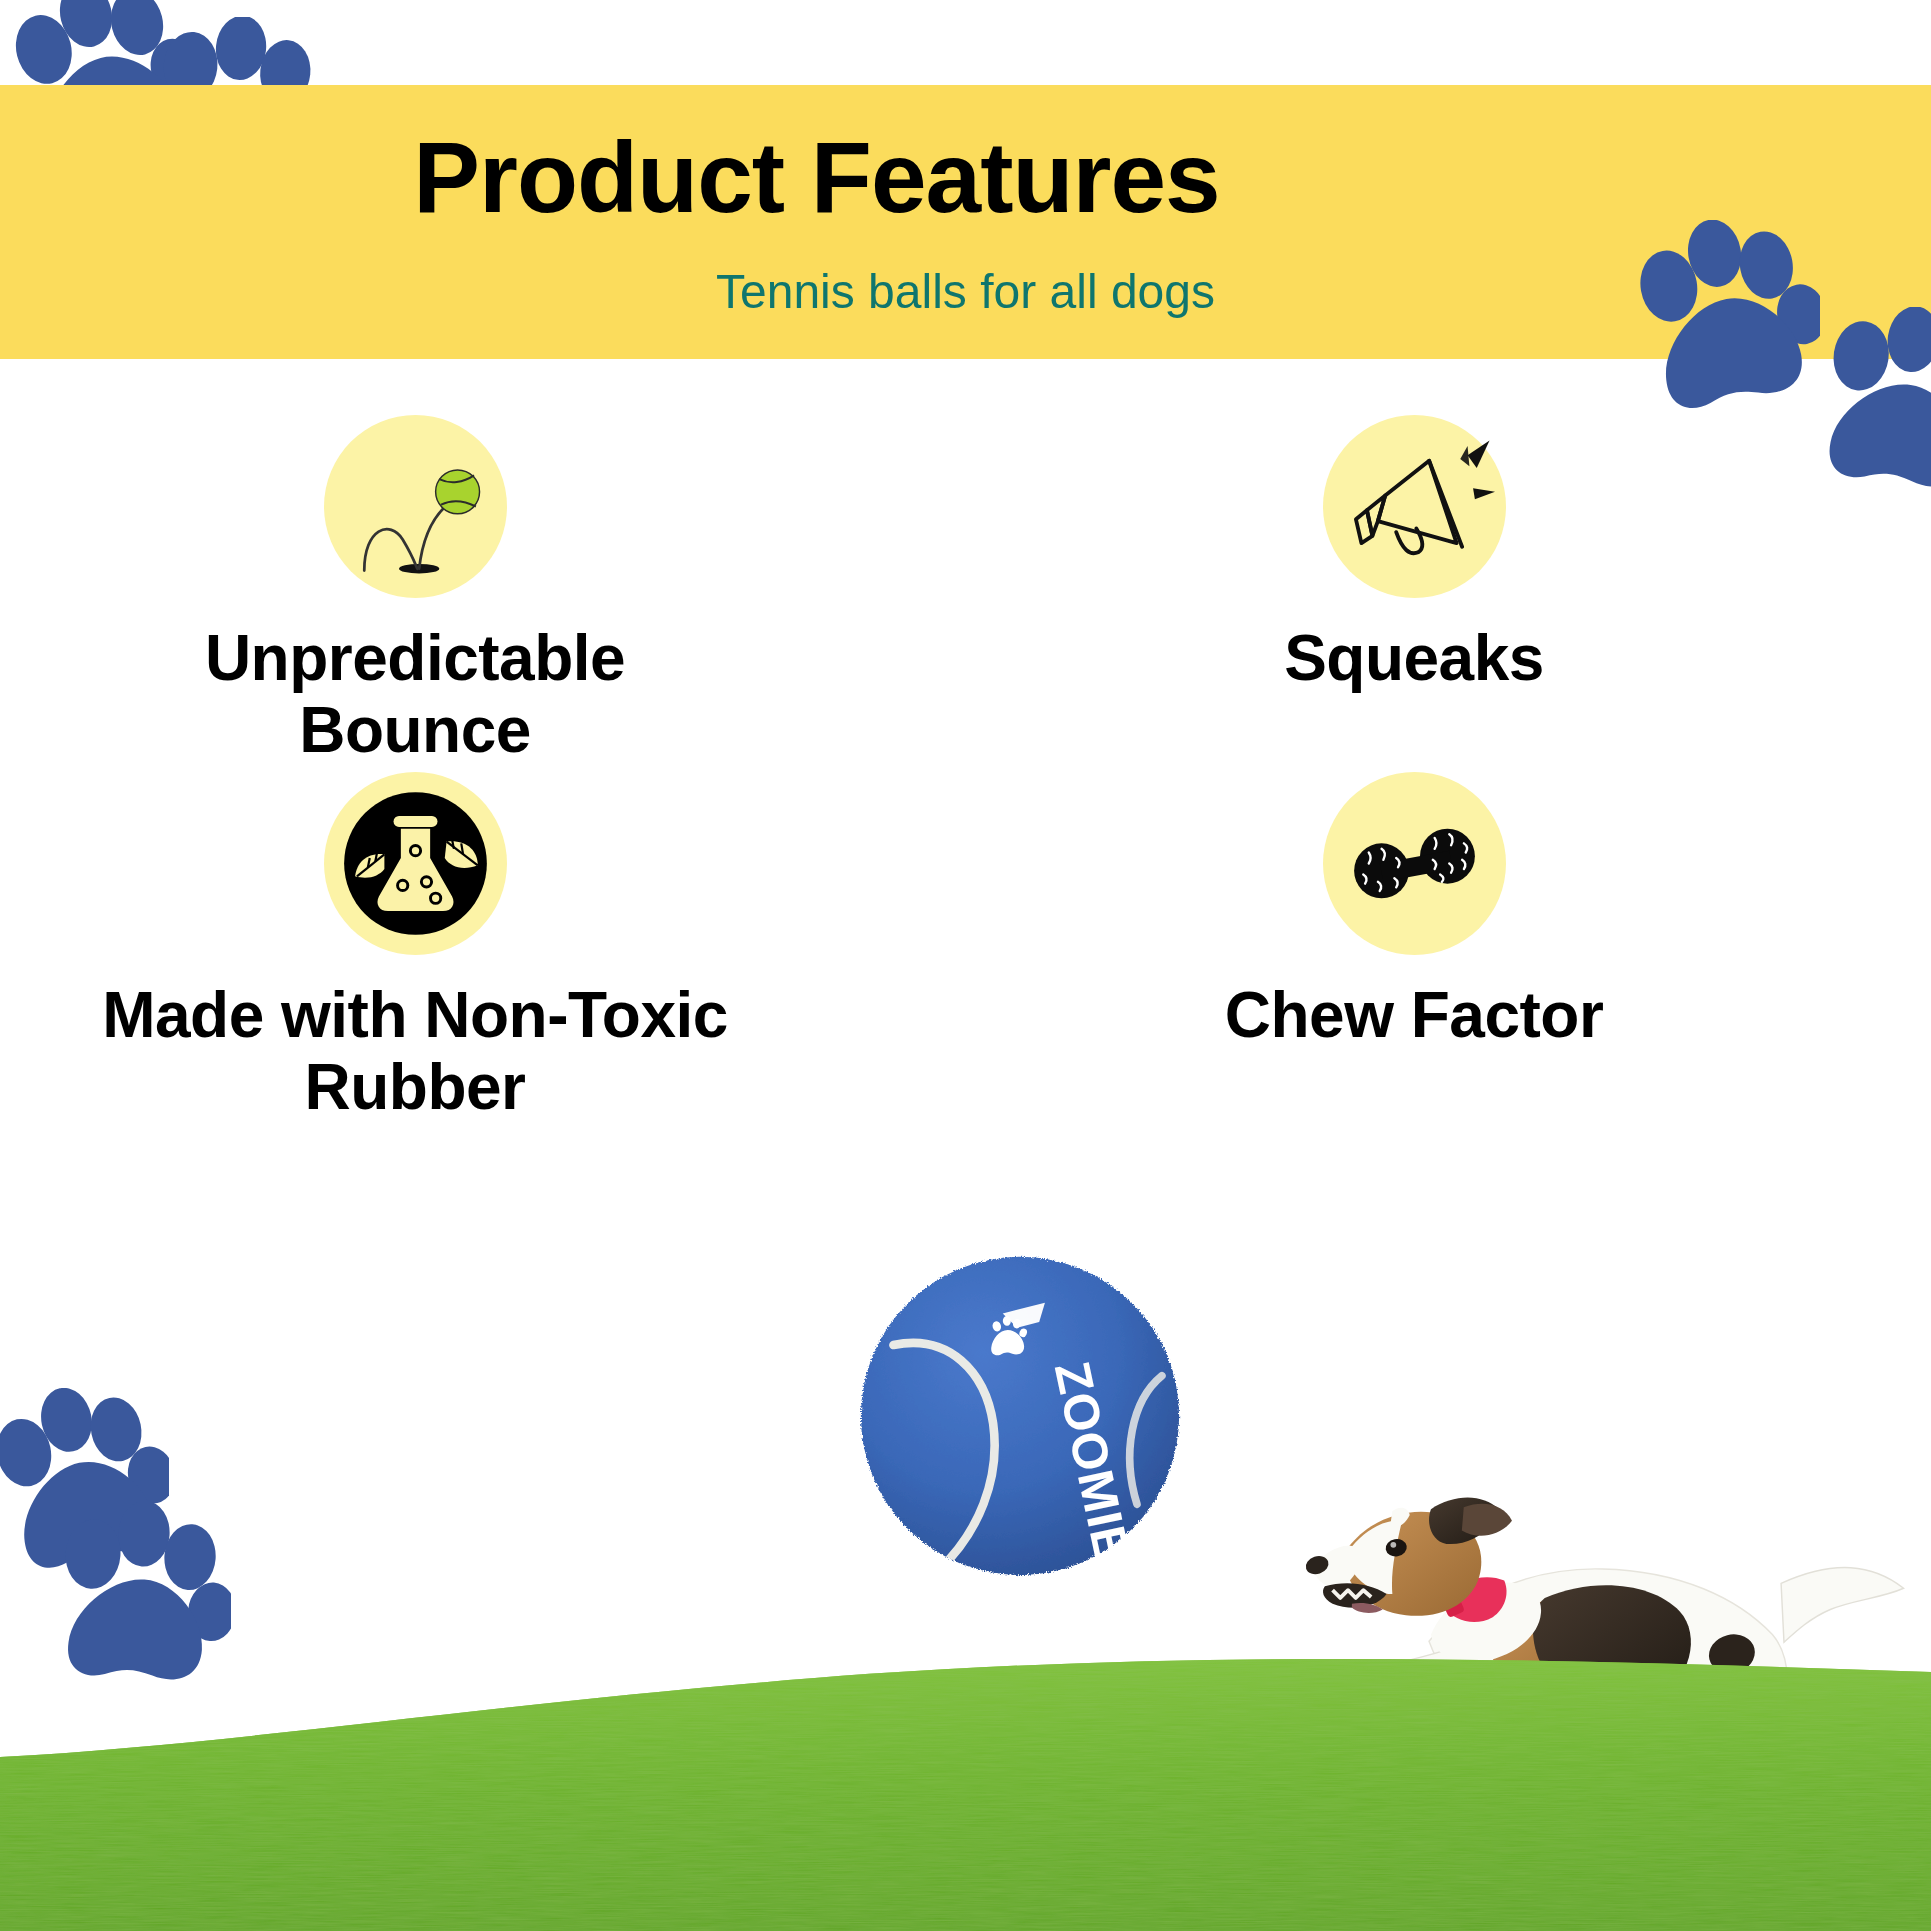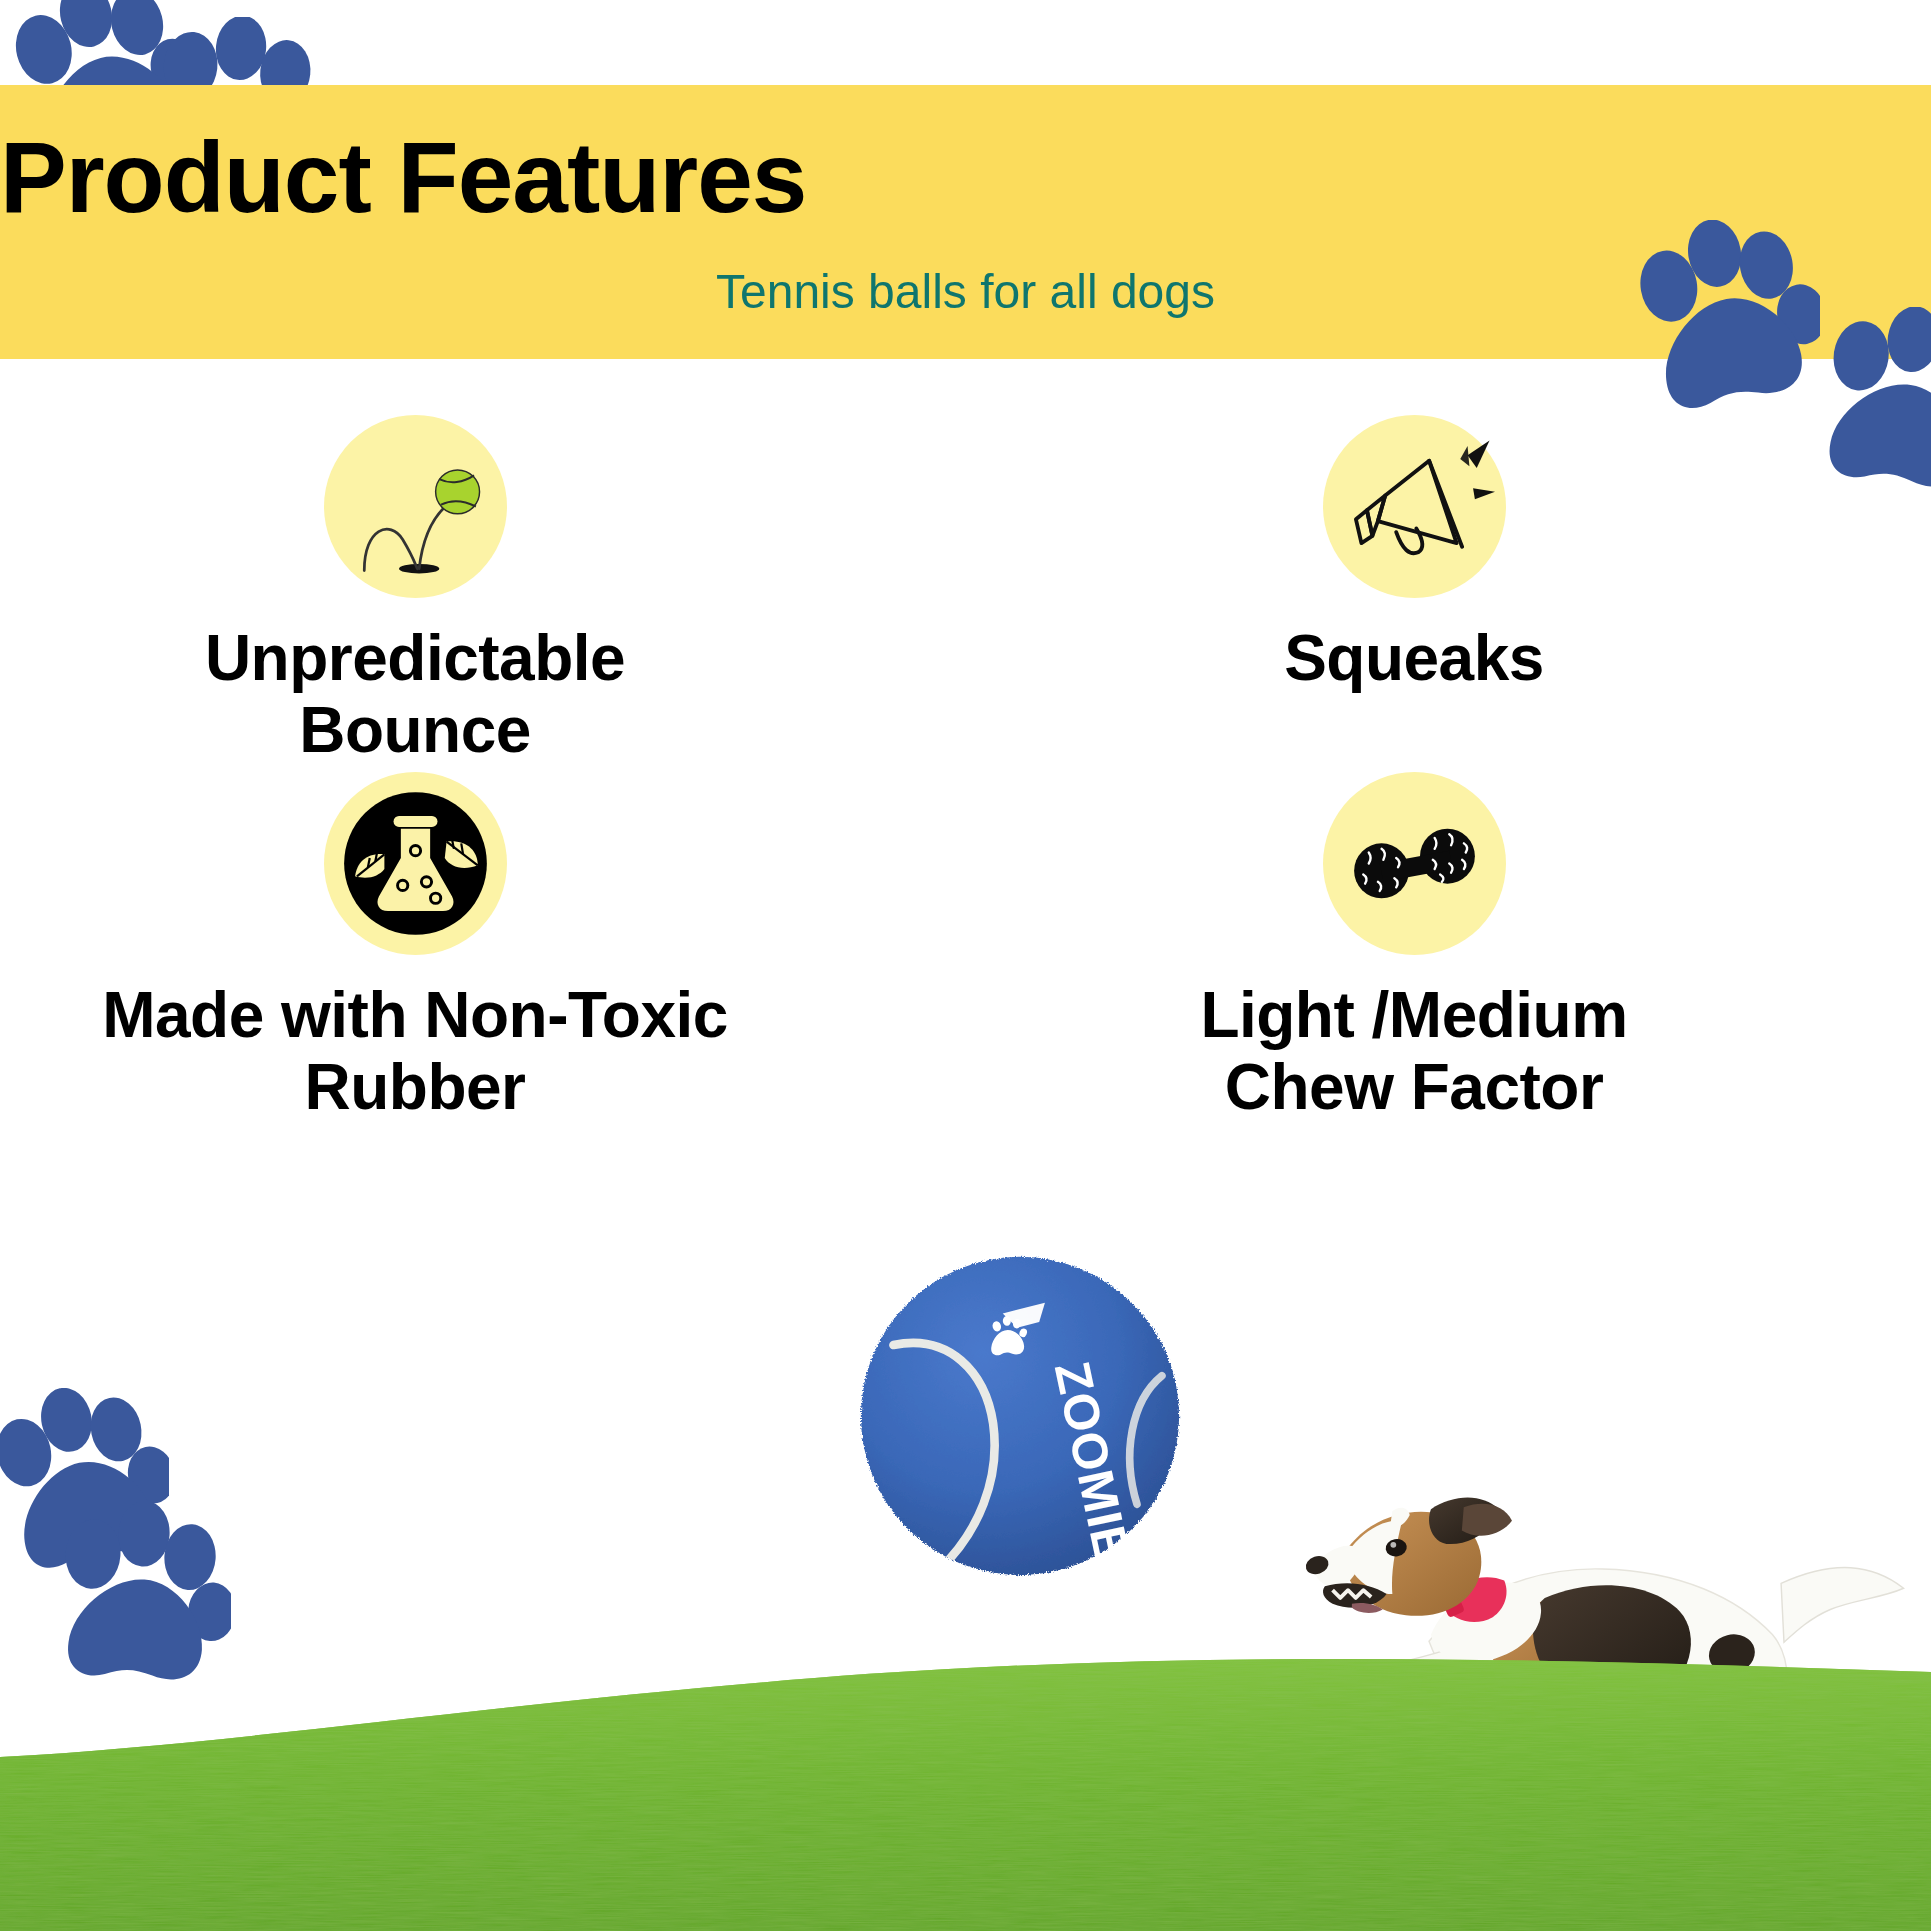--- a/index.html
+++ b/index.html
@@ -25,20 +25,21 @@
     top: 85px;
     width: 1931px;
     height: 274px;
     background: #FBDC5C;
   }
   .header-title {
     position: absolute;
     left: 0;
     top: 127px;
     width: 1633px;
+    text-align: center;
     font-size: 100px;
     font-weight: bold;
     color: #000000;
     letter-spacing: -1px;
     line-height: 1;
   }
   .header-subtitle {
     position: absolute;
     left: 0;
     top: 268px;
@@ -238,21 +239,20 @@
         <path d="M61 36 q2 3 0 6"></path>
         <path d="M69 34 q3 2 1 6"></path>
         <path d="M77 39 q3 2 1 5"></path>
         <path d="M60 48 q3 2 1 5"></path>
         <path d="M69 50 q3 2 1 5"></path>
         <path d="M76 48 q3 2 1 5"></path>
         <path d="M64 56 q3 2 1 4"></path>
       </g>
     </svg>
     <div class="feature-label">
-      <div>Light /Medium</div>
       <div>Chew Factor</div>
     </div>
   </div>
 
   <svg class="ball" viewBox="0 0 340 340">
     <defs>
       <radialGradient id="ballShade" cx="38%" cy="30%" r="78%">
         <stop offset="0%" stop-color="#4A79CC"></stop>
         <stop offset="55%" stop-color="#3A68B8"></stop>
         <stop offset="100%" stop-color="#2B4F93"></stop>

